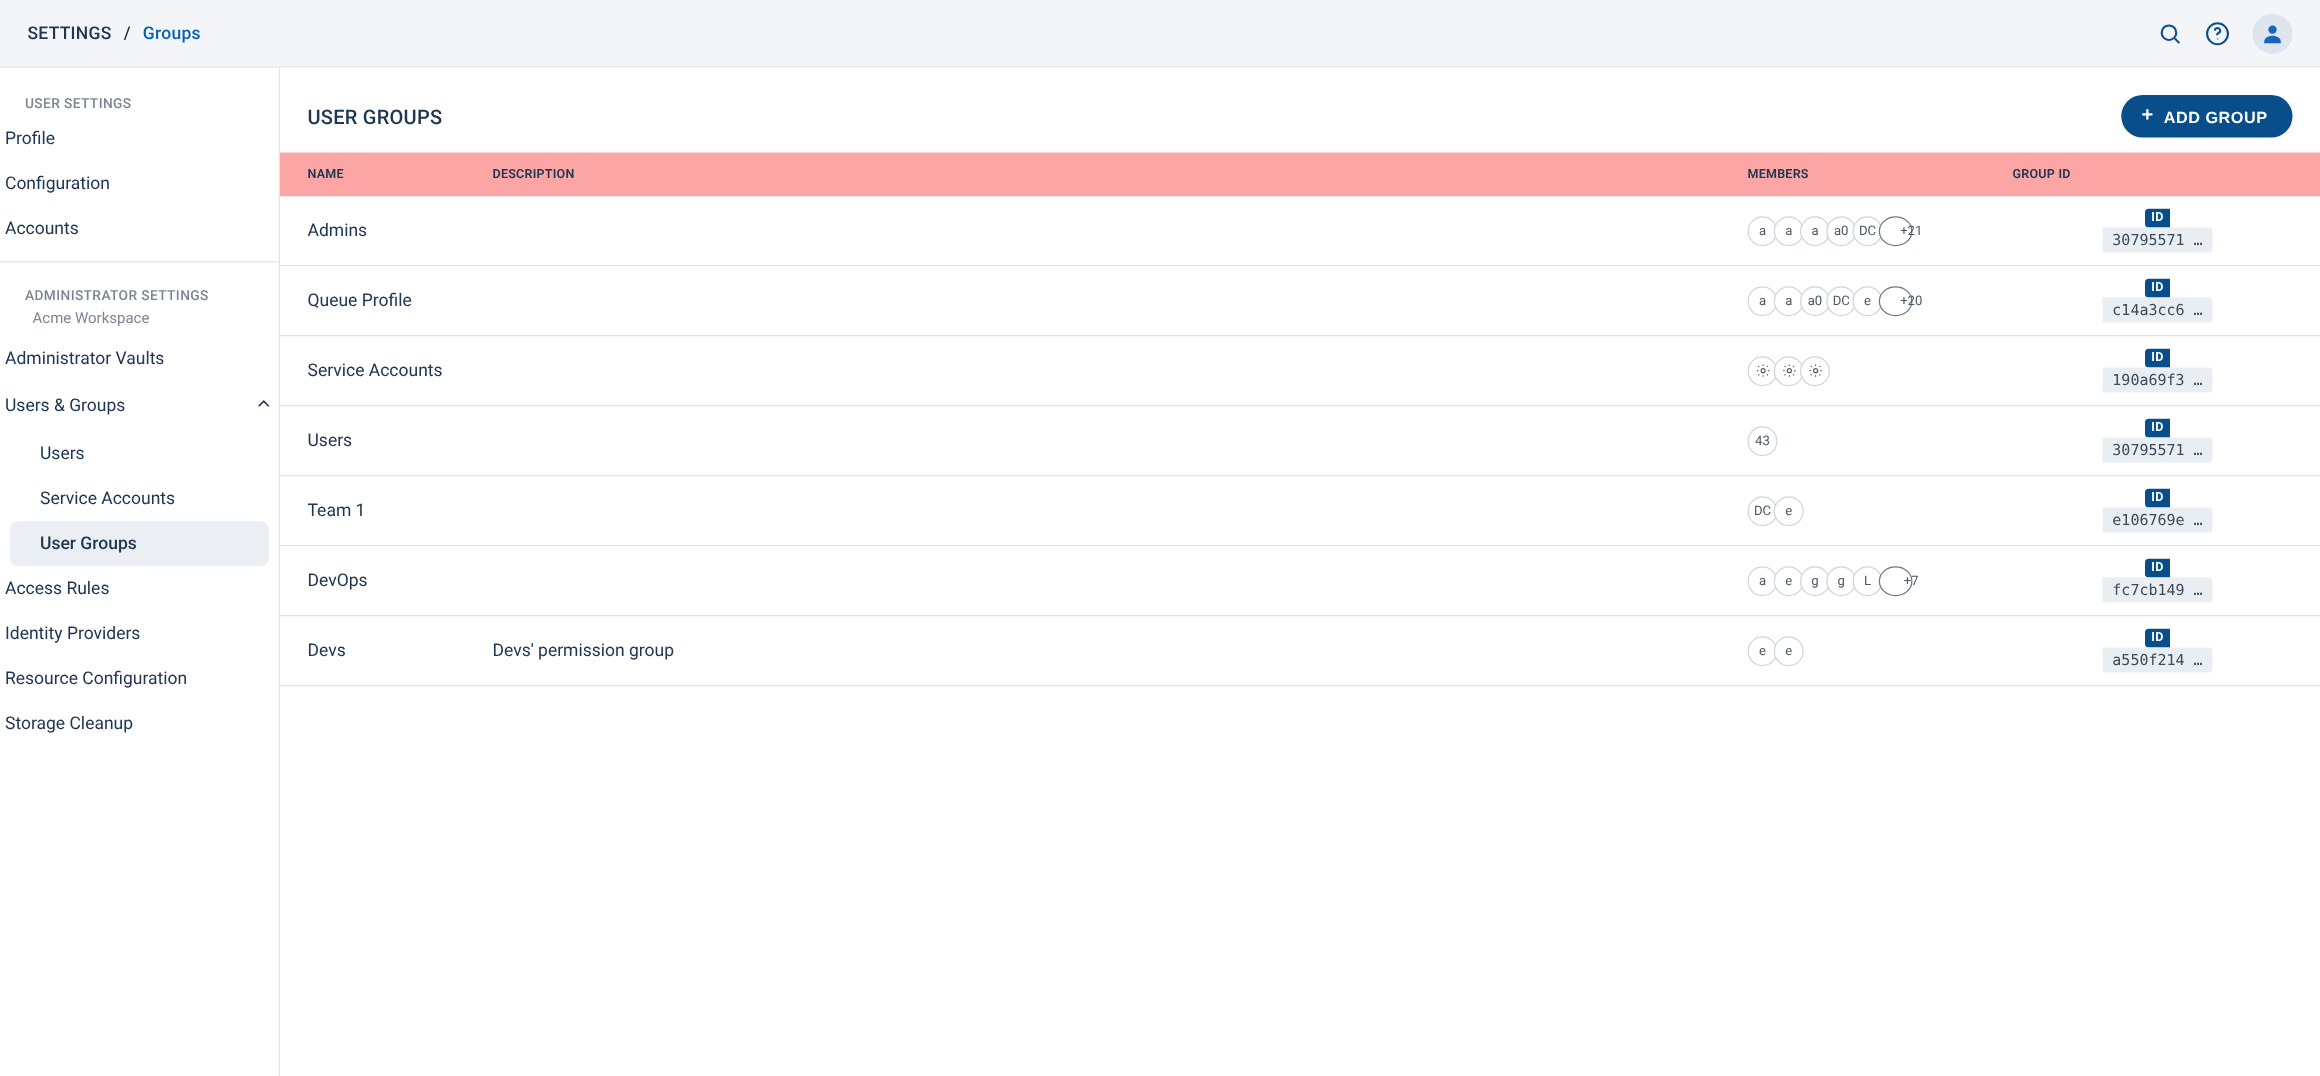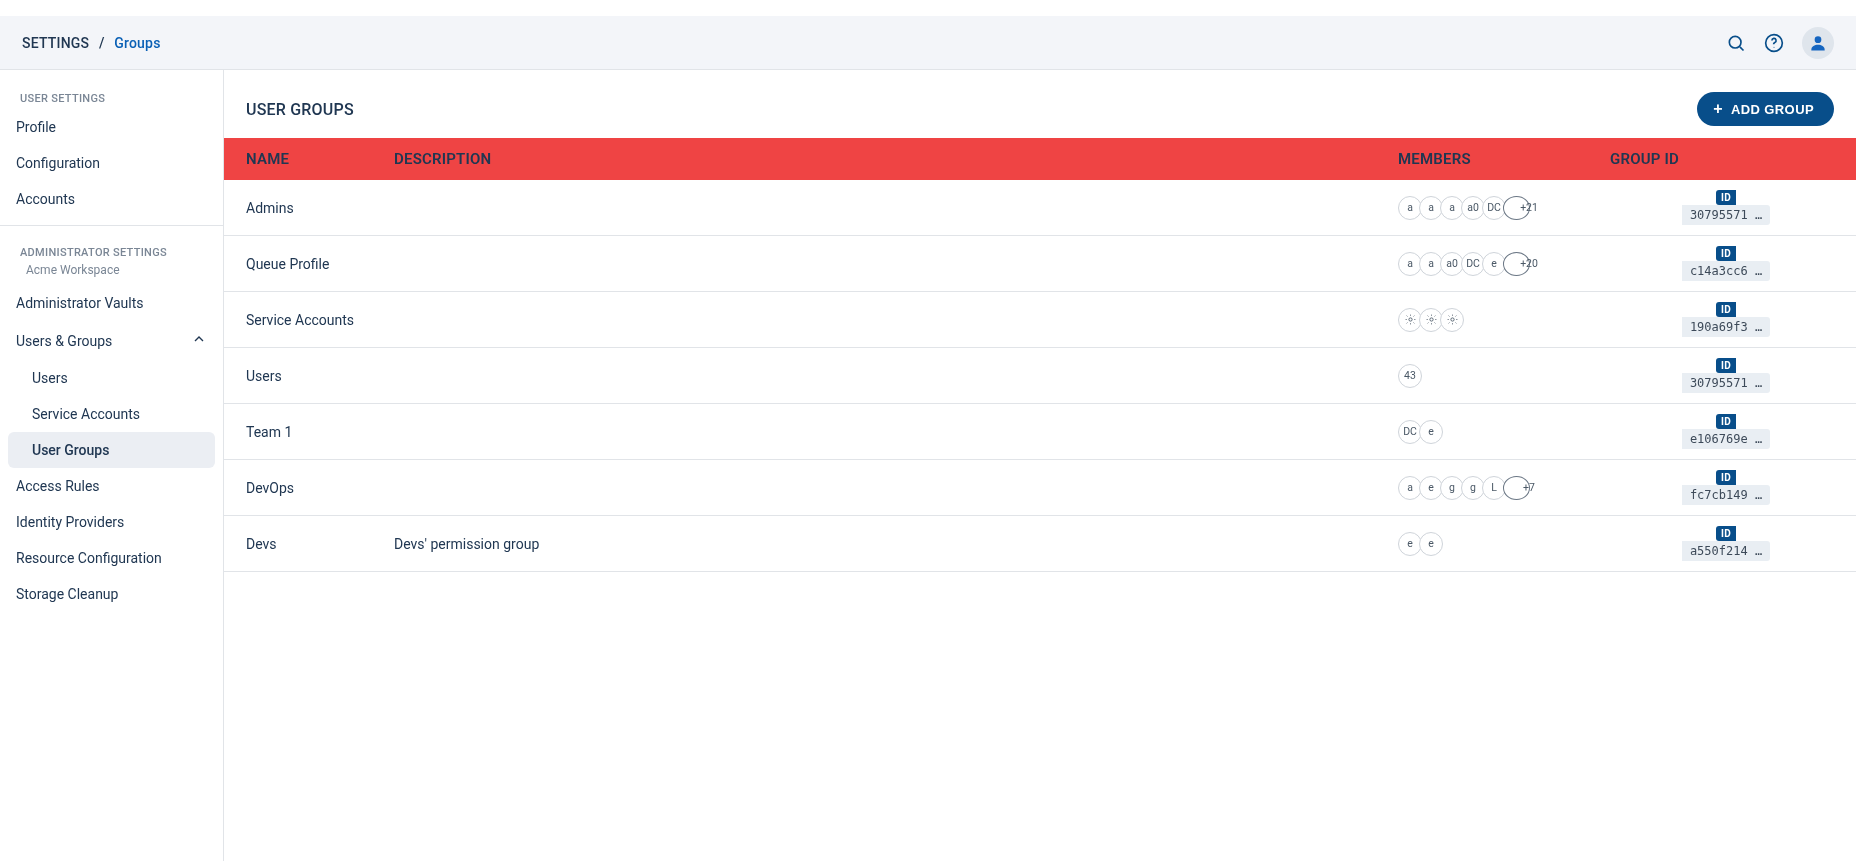--- a/index.html
+++ b/index.html
@@ -25,21 +25,20 @@
 
   
   .topbar {
     height: 54px;
     display: flex;
     align-items: center;
     justify-content: space-between;
     padding: 0 22px;
     background: var(--header-bg);
     border-bottom: 1px solid var(--row-border);
-    margin-top: 16px;
   }
   .breadcrumb { font-size: 14px; font-weight: 500; letter-spacing: 0.2px; }
   .breadcrumb .sep { margin: 0 6px; color: var(--text-dark); }
   .breadcrumb .first { color: var(--text-dark); }
   .breadcrumb .last { color: var(--pill-blue); }
   .topbar-right { display: flex; align-items: center; gap: 18px; }
   .icon-btn {
     width: 20px; height: 20px;
     display: flex; align-items: center; justify-content: center;
     cursor: pointer;
@@ -67,21 +66,21 @@
     color: #7a8695;
     padding: 12px 20px 4px 20px;
   }
   .side-subtitle {
     font-size: 12px;
     color: #7a8695;
     padding: 0 20px 8px 26px;
   }
   .side-item {
     font-size: 14px;
-    padding: 10px 16px;
+    padding: 10px 4px;
     color: var(--text-dark);
     cursor: pointer;
     display:flex; align-items:center; justify-content:space-between;
   }
   .side-item.sub { padding-left: 32px; }
   .side-item.active {
     background: var(--sidebar-active);
     border-radius: 6px;
     margin: 0 8px;
     padding-left: 24px;
@@ -109,24 +108,24 @@
     letter-spacing: 0.4px;
     display:flex; align-items:center; gap:8px;
     cursor:pointer;
   }
   .add-btn .plus { font-size:16px; line-height:1; }
 
   
   .tbl { width:100%; border-collapse: collapse; }
   .tbl thead th {
     text-align:left;
-    font-size:15px;
+    font-size:10px;
     font-weight:600;
     color: var(--text-dark);
-    background: #ef4444;
+    background: #fca5a5;
     padding: 12px 14px;
     letter-spacing: 0.2px;
   }
   .tbl thead th:first-child { padding-left: 22px;}
   .tbl tbody td {
     border-bottom: 1px solid var(--row-border);
     padding: 10px 14px;
     font-size: 14px;
     height: 41px;
   }

